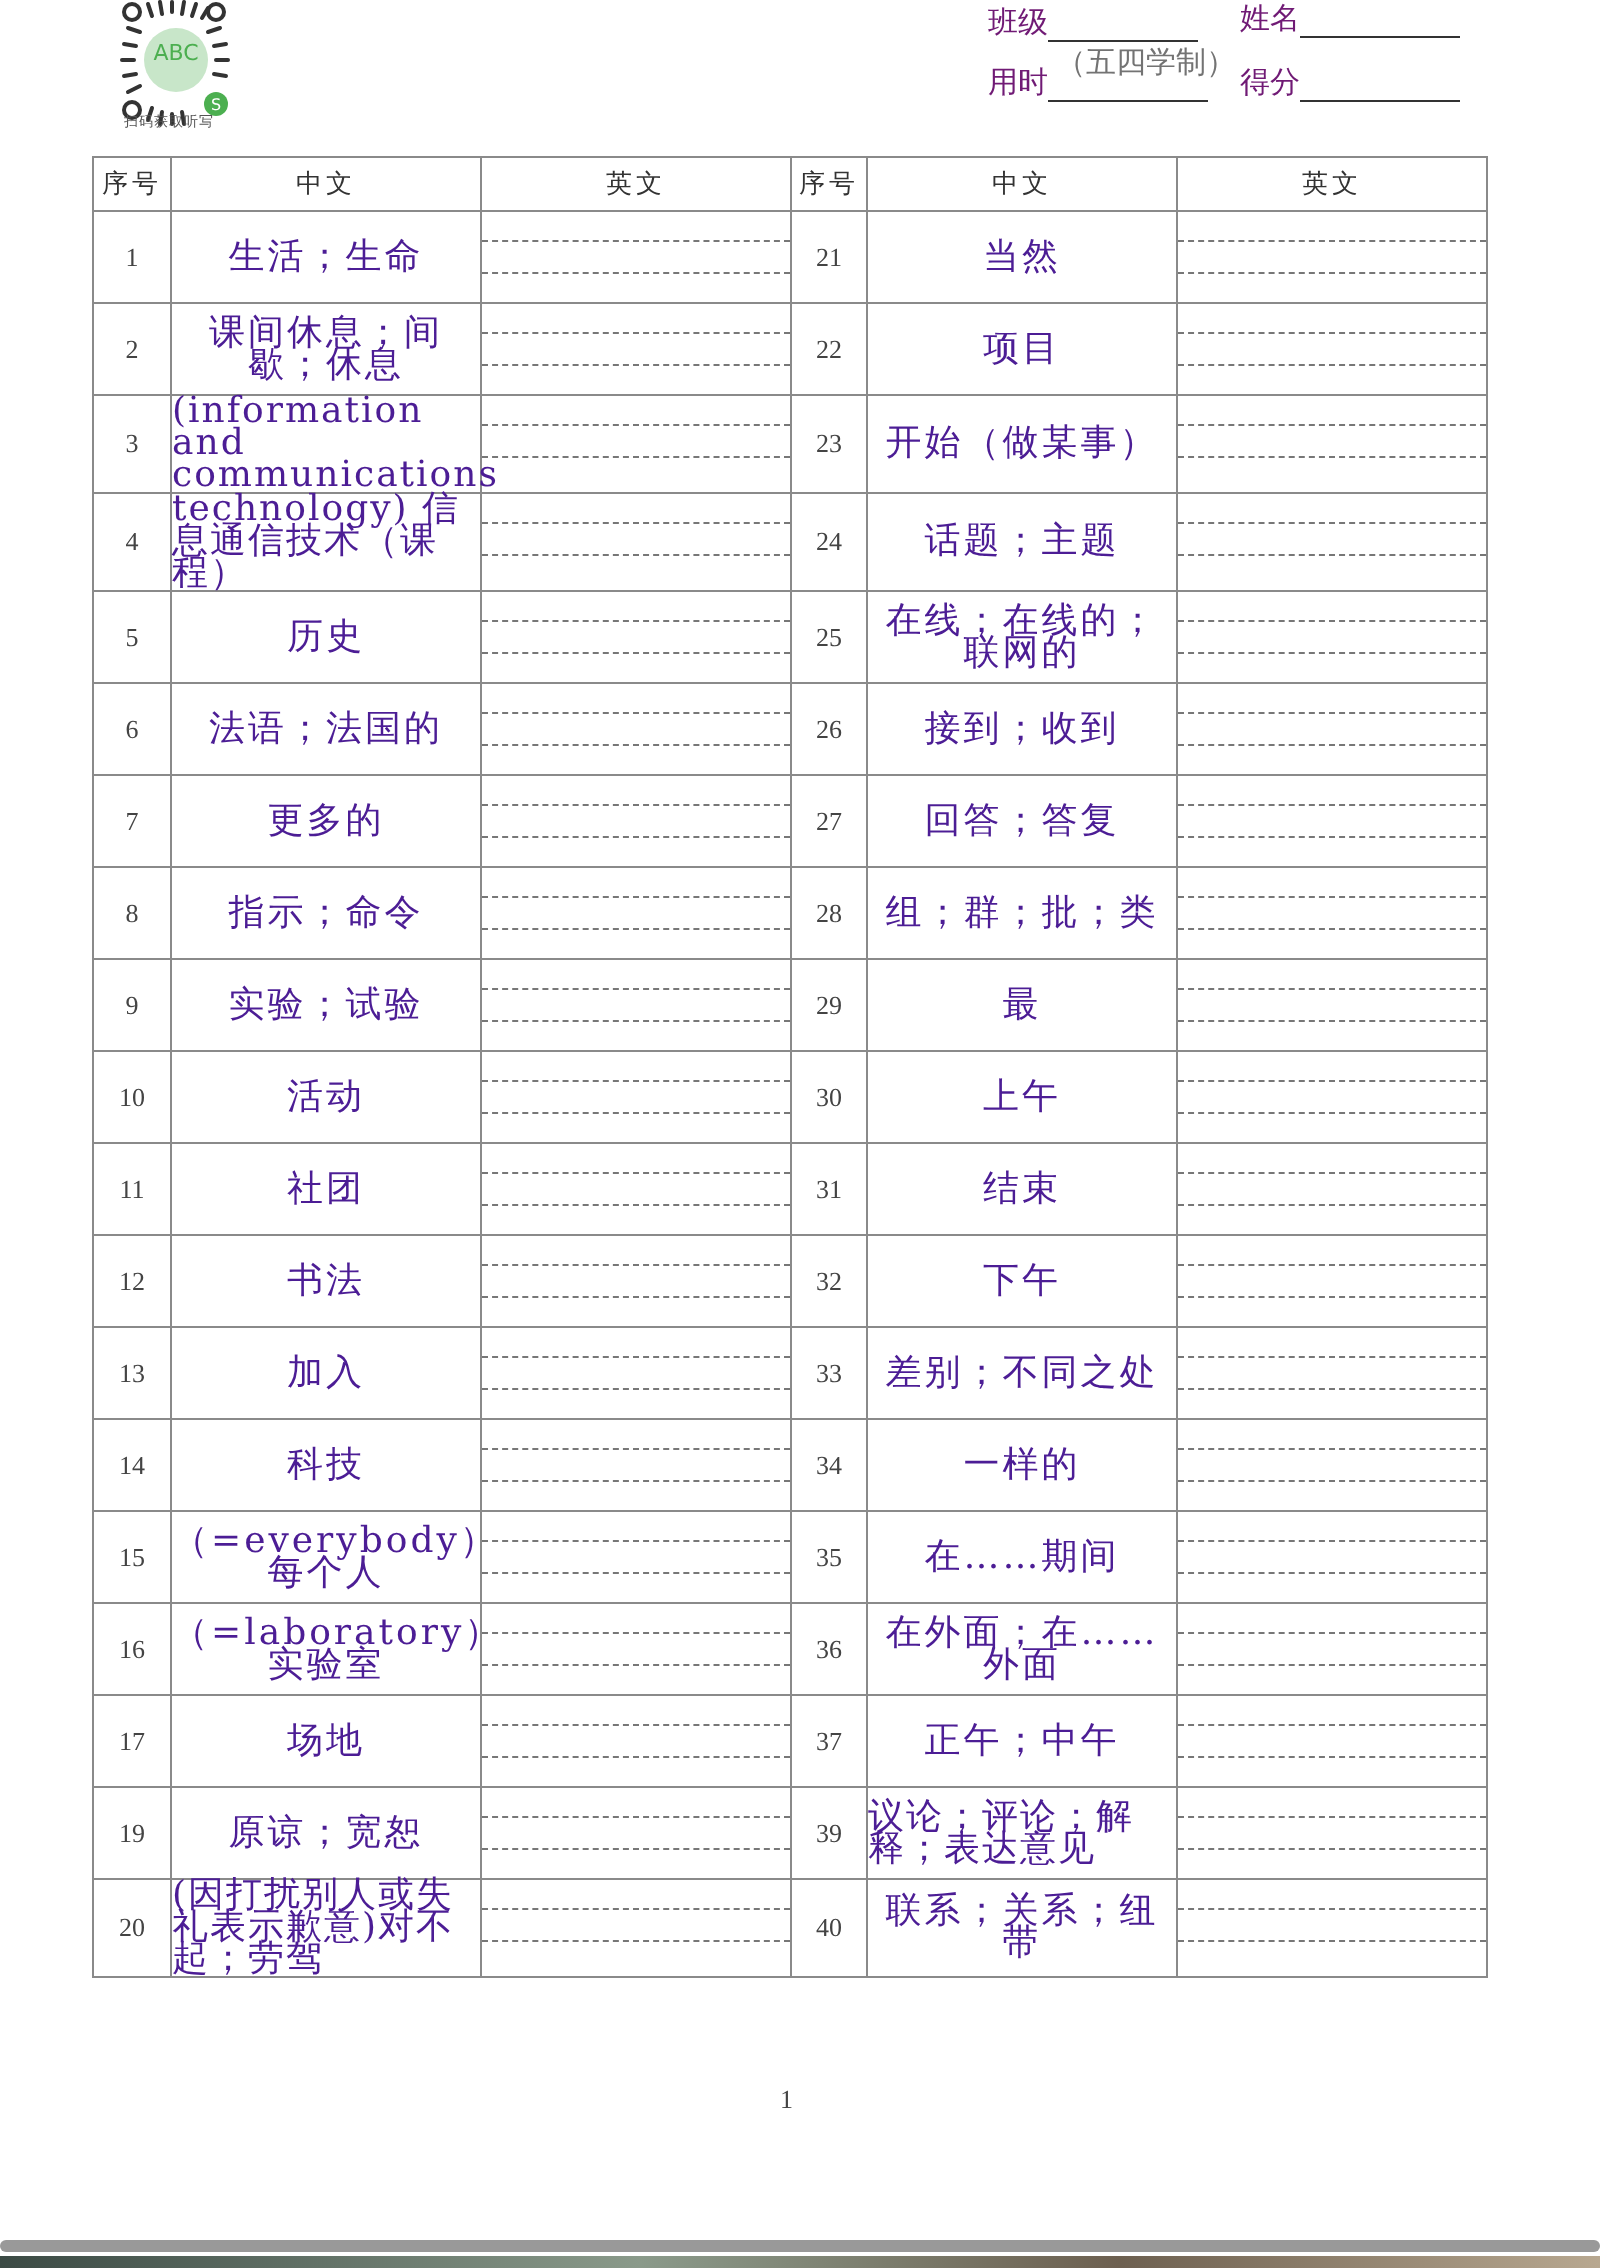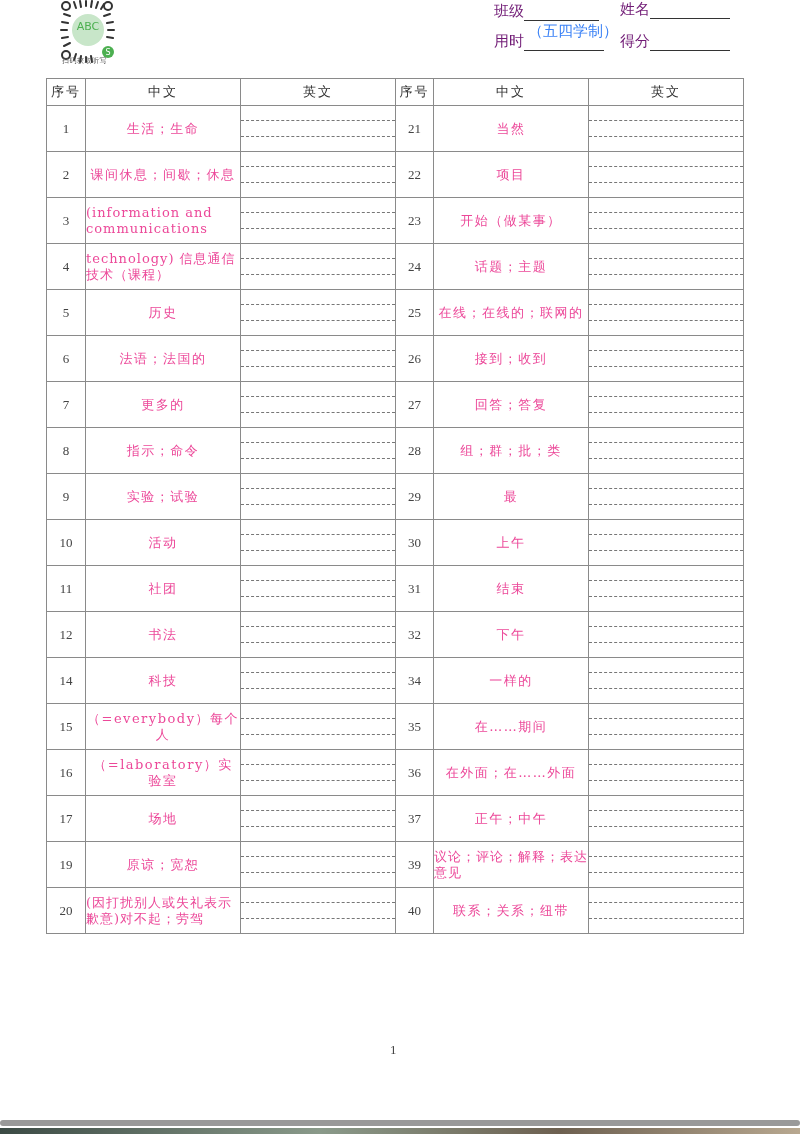--- a/index.html
+++ b/index.html
@@ -4,28 +4,28 @@
 <style>
   html, body { margin:0; padding:0; }
   body { width:800px; height:1134px; background:#ffffff; position:relative; overflow:hidden;
          font-family:"DejaVu Serif","Liberation Serif",serif; color:#333; }
   .page { position:absolute; left:0; top:0; width:800px; height:1118px; background:#fff; }
   .qr { position:absolute; left:50px; top:0; width:80px; height:64px; }
   .qr-caption { position:absolute; left:62px; top:56px; font-size:7px; color:#555; letter-spacing:0.5px; }
   .title { position:absolute; left:139px; top:24px; font-size:16px; color:#333; letter-spacing:1px; white-space:nowrap; }
   .field { position:absolute; font-size:15px; color:#701a75; white-space:nowrap; }
   .field .line { display:inline-block; border-bottom:1.5px solid #333; vertical-align:bottom; }
-  .title-suffix { position:absolute; left:528px; top:22px; font-size:15px; color:#3b82f6; white-space:nowrap; }
+  .title-suffix { position:absolute; left:528px; top:22px; font-size:15px; color:#737373; white-space:nowrap; }
 
   table.sheet { position:absolute; left:46px; top:78px; width:697px; border-collapse:collapse; table-layout:fixed; }
   table.sheet th, table.sheet td { border:1px solid #8a8a8a; padding:0; }
   table.sheet th { height:26px; font-weight:normal; font-size:13px; letter-spacing:2px; color:#333;margin-left:11px; }
   table.sheet td { height:45px; }
   td.num { text-align:center; font-size:13px; color:#444; font-family:"Liberation Serif",serif; }
-  td.zh { text-align:center; font-size:13px; color:#ec4899; letter-spacing:1.5px; line-height:16px; }
+  td.zh { text-align:center; font-size:18px; color:#4c1d95; letter-spacing:1.5px; line-height:16px; }
   td.zh.left { text-align:left; letter-spacing:1px; }
   td.en-cell { position:relative; }
   td.en-cell .dash { position:absolute; left:0; right:0; border-top:1px dashed #777; }
   td.en-cell .d1 { top:14px; }
   td.en-cell .d2 { top:30px; }
   .pagenum { position:absolute; left:390px; top:1042px; font-size:13px; color:#444; font-family:"Liberation Serif",serif; }
   .watermark { position:absolute; left:378px; top:988px; font-size:76px; font-weight:bold; color:#e6e6e6;
                font-family:"DejaVu Sans",sans-serif; letter-spacing:2px; z-index:-0; opacity:0.75; pointer-events:none; }
   .scrollbar { position:absolute; left:0; top:1120px; width:800px; height:6px; background:#999; border-radius:3px; }
   .bottom-strip { position:absolute; left:0; top:1128px; width:800px; height:6px; background:linear-gradient(90deg,#3b4a44,#8a9a8a 40%,#6d6050 70%,#b8a890); }
@@ -264,20 +264,34 @@
             <div class="dash d2"></div>
           </td>
           <td class="num">32</td>
           <td class="zh">下午</td>
           <td class="en-cell">
             <div class="dash d1"></div>
             <div class="dash d2"></div>
           </td>
         </tr>
         <tr>
+          <td class="num">13</td>
+          <td class="zh">加入</td>
+          <td class="en-cell">
+            <div class="dash d1"></div>
+            <div class="dash d2"></div>
+          </td>
+          <td class="num">33</td>
+          <td class="zh">差别；不同之处</td>
+          <td class="en-cell">
+            <div class="dash d1"></div>
+            <div class="dash d2"></div>
+          </td>
+        </tr>
+        <tr>
           <td class="num">14</td>
           <td class="zh">科技</td>
           <td class="en-cell">
             <div class="dash d1"></div>
             <div class="dash d2"></div>
           </td>
           <td class="num">34</td>
           <td class="zh">一样的</td>
           <td class="en-cell">
             <div class="dash d1"></div>

